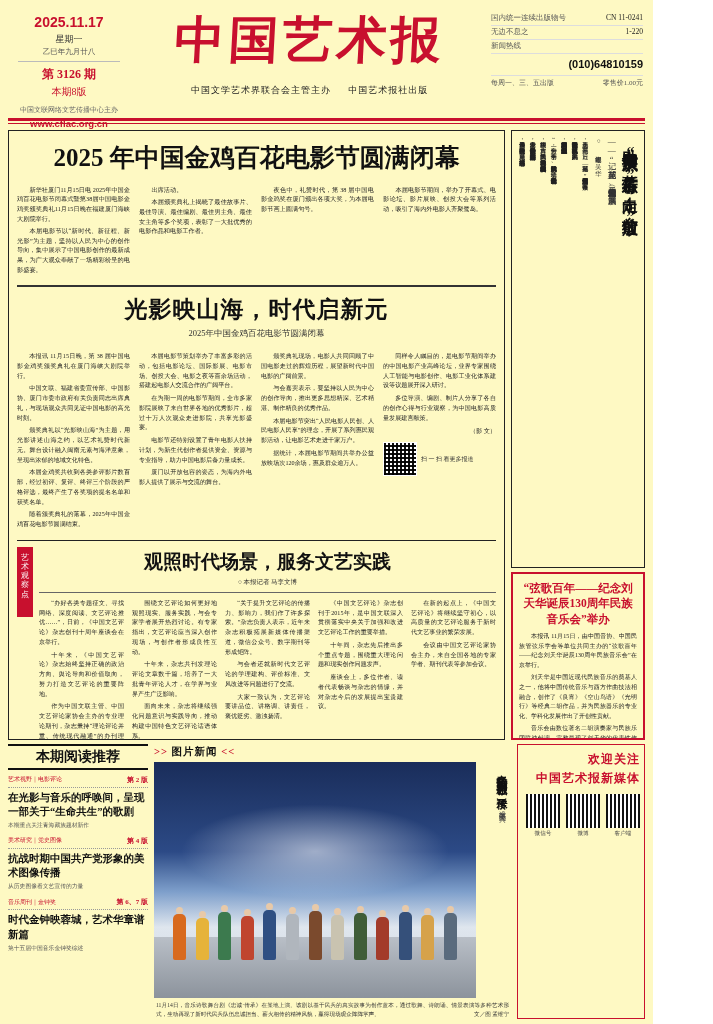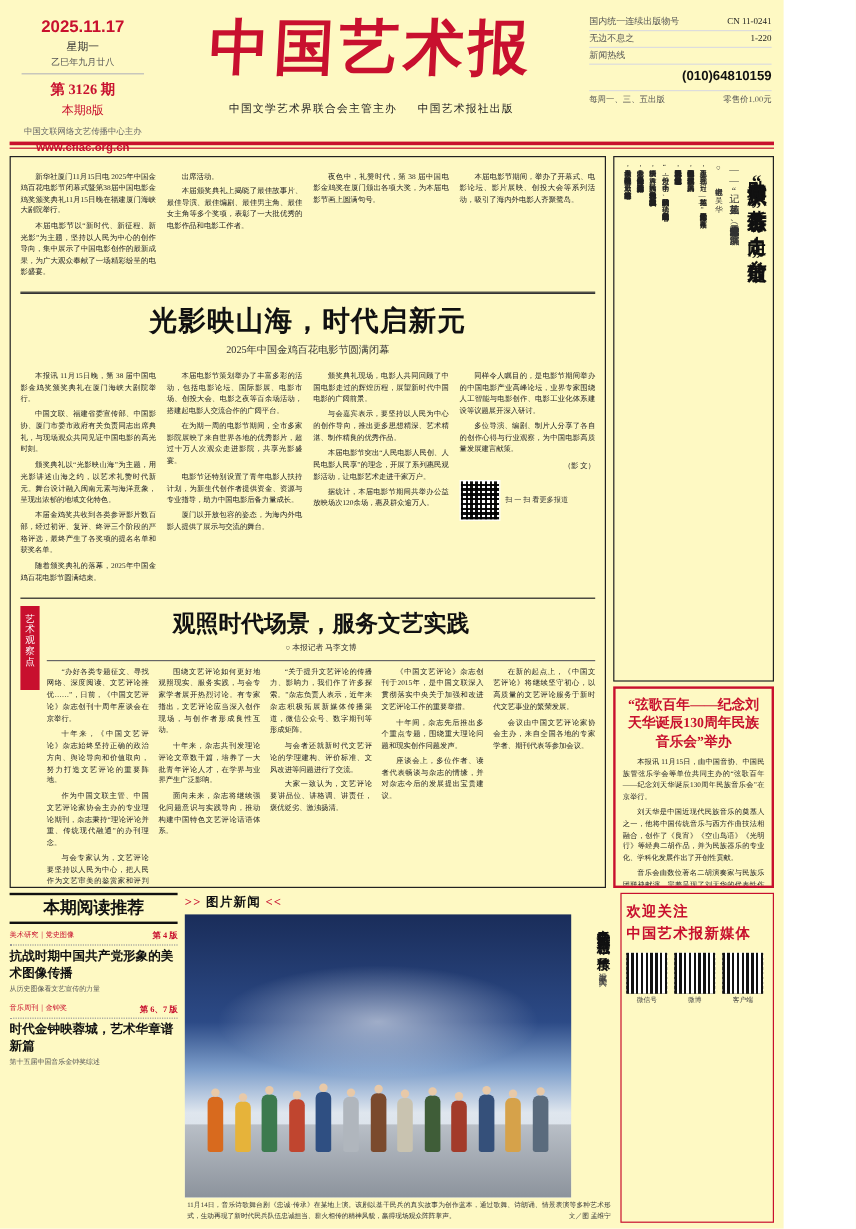--- a/index.html
+++ b/index.html
@@ -446,21 +446,21 @@
     color: #444;
   }
 
   .follow {
     width: 128px;
     border: 1px solid #c8102e;
     text-align: center;
     padding: 6px 4px;
     display: flex;
     flex-direction: column;
-    align-items: flex-start;
+    align-items: flex-end;
   }
   .follow-t1 { font-size: 12px; font-weight: bold; color: #c8102e; letter-spacing: 1px; }
   .follow-t2 { font-size: 12px; font-weight: bold; color: #c8102e; letter-spacing: 1px; margin-top: 2px; }
   .qr-row { display: flex; gap: 6px; margin-top: 7px; }
   .qr-item { text-align: center; }
   .qr-img {
     width: 34px; height: 34px;
     background:
       repeating-linear-gradient(90deg, #111 0 2px, #fff 2px 4px),
       repeating-linear-gradient(0deg, #111 0 2px, #fff 2px 4px);
@@ -514,20 +514,21 @@
     </div>
   </div>
 
   <div class="rule-thick"></div>
   <div class="rule-thin"></div>
 
   <div class="body">
 
     <div class="col-main">
 
+      <div class="headline1">2025 年中国金鸡百花电影节圆满闭幕</div>
       <div class="hl-rule"></div>
 
       <div class="lead-cols">
         <div class="c">
           <p>新华社厦门11月15日电 2025年中国金鸡百花电影节闭幕式暨第38届中国电影金鸡奖颁奖典礼11月15日晚在福建厦门海峡大剧院举行。</p>
           <p>本届电影节以“新时代、新征程、新光影”为主题，坚持以人民为中心的创作导向，集中展示了中国电影创作的最新成果，为广大观众奉献了一场精彩纷呈的电影盛宴。</p>
         </div>
         <div class="c">
           <p>出席活动。</p>
           <p>本届颁奖典礼上揭晓了最佳故事片、最佳导演、最佳编剧、最佳男主角、最佳女主角等多个奖项，表彰了一大批优秀的电影作品和电影工作者。</p>
@@ -645,20 +646,28 @@
       </div>
 
     </div>
   </div>
 
   <div class="bottom">
 
     <div class="recs">
       <div class="recs-title">本期阅读推荐</div>
 
+      <div class="rec-item">
+        <div class="rec-head">
+          <span class="rec-kicker">艺术视野｜电影评论</span>
+          <span class="rec-page">第 2 版</span>
+        </div>
+        <div class="rec-text">在光影与音乐的呼唤间，呈现一部关于“生命共生”的歌剧</div>
+        <div class="rec-sub">本期重点关注青海藏族题材新作</div>
+      </div>
 
       <div class="rec-item">
         <div class="rec-head">
           <span class="rec-kicker">美术研究｜党史图像</span>
           <span class="rec-page">第 4 版</span>
         </div>
         <div class="rec-text">抗战时期中国共产党形象的美术图像传播</div>
         <div class="rec-sub">从历史图像看文艺宣传的力量</div>
       </div>
 

